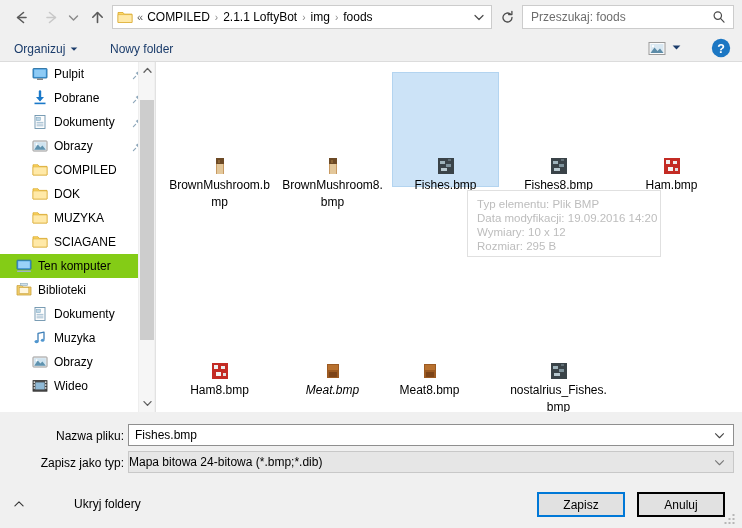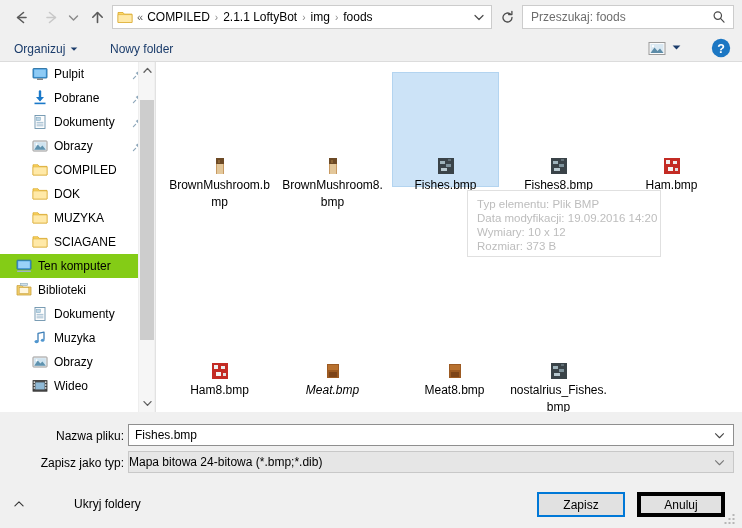--- a/index.html
+++ b/index.html
@@ -254,21 +254,21 @@
   #hidefolders-caret {
     width: 10px; height: 8px; margin-right: 7px; flex: 0 0 auto;
   }
 
   .dlg-btn {
     position: absolute; top: 492px;
     width: 88px; height: 25px;
     display: flex; align-items: center; justify-content: center;
     font-size: 12px; color: #000;
     background: #e1e1e1;
-    border: 4px solid #000000;
+    border: 2px solid #000000;
   }
   #save-btn {
     left: 537px;
     background: #e1e1e1;
     border: 2px solid #0078d7;
   }
   #cancel-btn { left: 637px; }
 
   #resize-grip {
     position: absolute; left: 724px; top: 512px;
@@ -619,21 +619,21 @@
           <span class="file-label">Ham8.bmp</span>
         </div>
         <div class="file-item" style="left: 123px; top: 215px; padding-top: 86px; font-style: italic;">
           <span style="display: block; width: 16px; height: 16px; margin-bottom: 3px;"><svg class="file-thumb" viewBox="0 0 16 16" preserveAspectRatio="none">
               <rect x="2" y="1" width="12" height="14" fill="#9c5a22"></rect>
               <rect x="3" y="2" width="10" height="5" fill="#b8712f"></rect>
               <rect x="4" y="9" width="8" height="5" fill="#7d4418"></rect>
             </svg></span>
           <span class="file-label">Meat.bmp</span>
         </div>
-        <div class="file-item" style="left: 245px; top: 215px; padding-top: 86px; justify-content: center;">
+        <div class="file-item" style="left: 220px; top: 215px; padding-top: 86px; justify-content: center;">
           <span style="display: block; width: 16px; height: 16px; margin-bottom: 3px;"><svg class="file-thumb" viewBox="0 0 16 16" preserveAspectRatio="none">
               <rect x="2" y="1" width="12" height="14" fill="#9c5a22"></rect>
               <rect x="3" y="2" width="10" height="5" fill="#b8712f"></rect>
               <rect x="4" y="9" width="8" height="5" fill="#7d4418"></rect>
             </svg></span>
           <span class="file-label">Meat8.bmp</span>
         </div>
         <div class="file-item" style="left: 349px; top: 215px; padding-top: 86px;">
           <span style="display: block; width: 16px; height: 16px; margin-bottom: 3px;"><svg class="file-thumb" viewBox="0 0 16 16" preserveAspectRatio="none">
               <rect x="0" y="0" width="16" height="16" fill="#3a4348"></rect>
@@ -645,21 +645,21 @@
           <span class="file-label">nostalrius_Fishes.bmp</span>
         </div>
       </div>
 
   </div>
 
   <div id="tooltip">
     <div class="tip-line">Typ elementu: Plik BMP</div>
     <div class="tip-line">Data modyfikacji: 19.09.2016 14:20</div>
     <div class="tip-line">Wymiary: 10 x 12</div>
-    <div class="tip-line">Rozmiar: 373 B</div>
+    <div class="tip-line">Rozmiar: 295 B</div>
   </div>
 
   <div id="formarea"></div>
 
   <div class="form-label" id="lbl-filename">Nazwa pliku:</div>
   <div id="filename-combo">
     <span id="filename-value">Fishes.bmp</span>
     <svg class="combo-caret" viewBox="0 0 12 10">
       <path d="M1.5 3 L6 7.5 L10.5 3" stroke="#444" stroke-width="1.2" fill="none" stroke-linecap="round" stroke-linejoin="round"></path>
     </svg>

